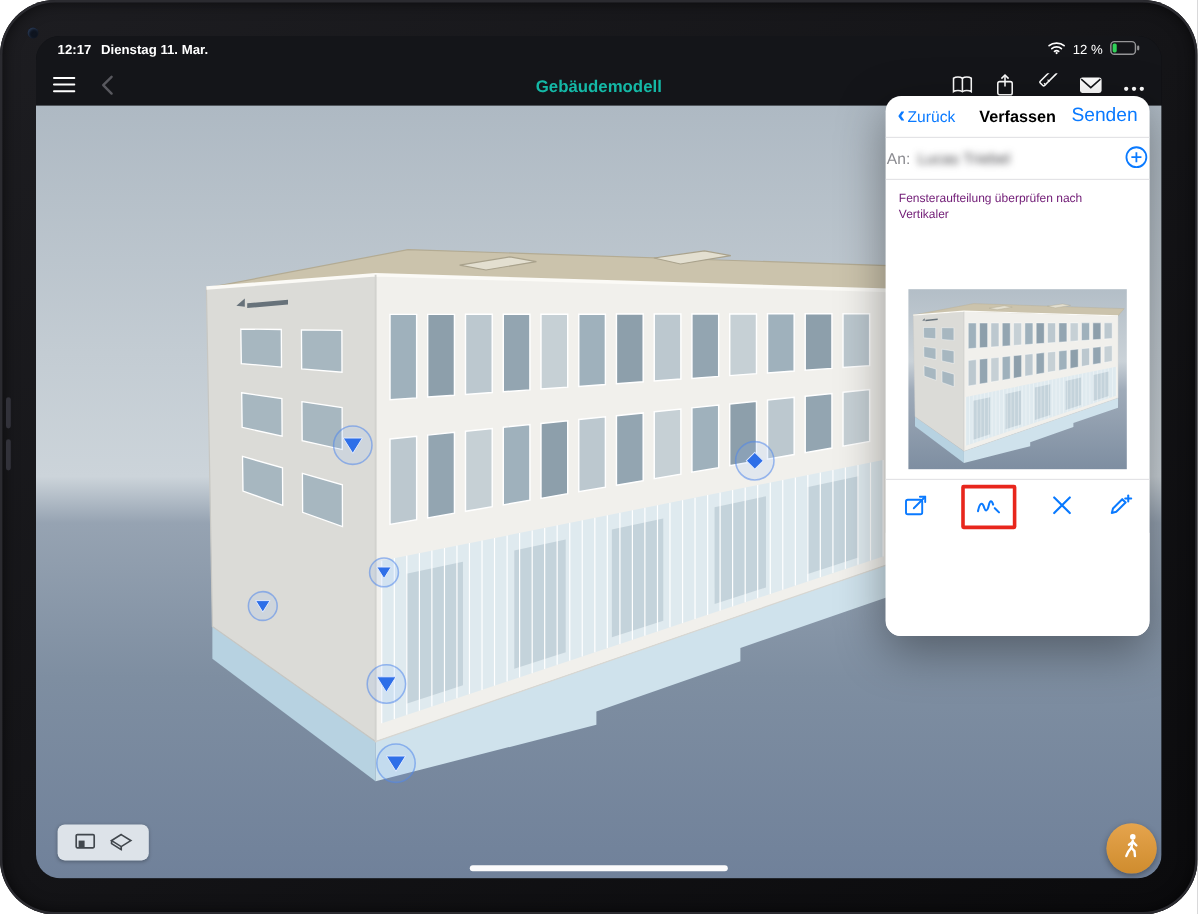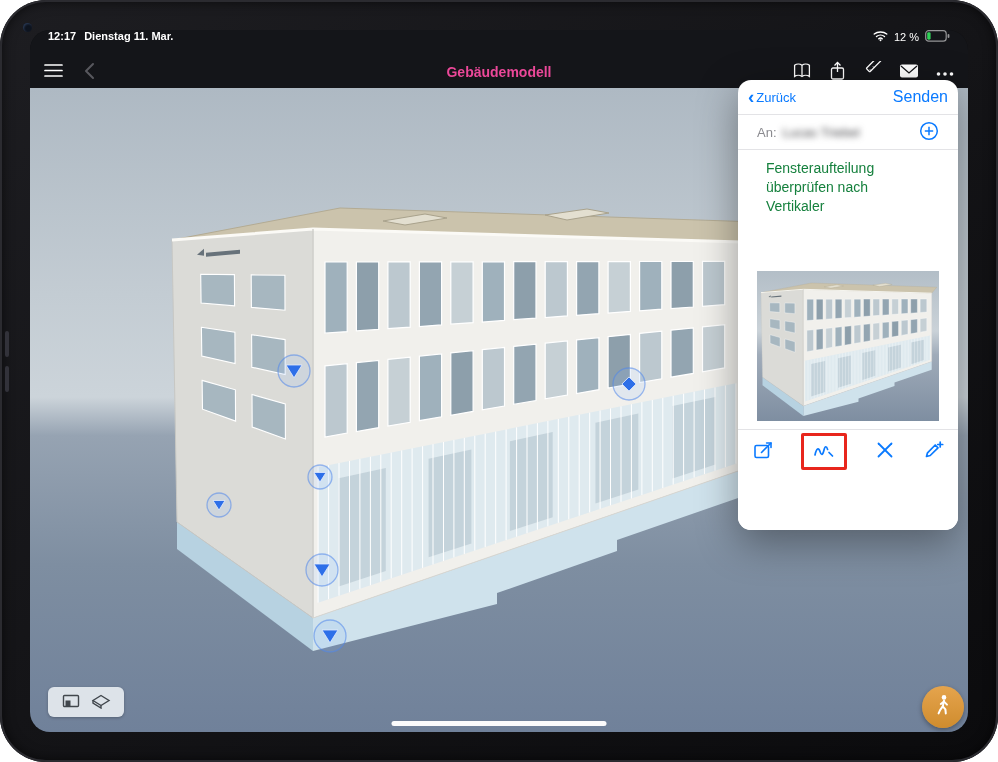--- a/index.html
+++ b/index.html
@@ -12,26 +12,26 @@
   .camera{position:absolute;left:23px;top:23px;width:9px;height:9px;border-radius:50%;background:#0e141f;
           box-shadow:inset 1px 1px 2px #2a3a55;}
   .side-btn{position:absolute;left:5px;width:4px;border-radius:2px;background:#32323a;}
   .side-btn.b1{top:331px;height:26px;}
   .side-btn.b2{top:366px;height:26px;}
 
   
   .screen{position:absolute;left:30px;top:30px;width:938px;height:702px;border-radius:20px;overflow:hidden;
           background:#0e1013;display:flex;flex-direction:column;}
   .topchrome{background:#141519;color:#fff;flex:0 0 auto;}
-  .statusbar{height:26px;display:flex;justify-content:space-between;align-items:flex-start;padding:0 18px 3px;font-size:11px;}
+  .statusbar{height:26px;display:flex;justify-content:space-between;align-items:center;padding:0 18px 3px;font-size:11px;}
   .status-left{display:flex;gap:8px;font-weight:600;}
   .status-right{display:flex;align-items:center;gap:6px;font-weight:400;}
   .navbar{height:32px;display:flex;align-items:center;padding:0 14px;position:relative;}
   .nav-left{display:flex;align-items:center;gap:20px;}
-  .nav-title{position:absolute;left:0;right:0;text-align:center;font-size:14px;font-weight:700;color:#ec4899;pointer-events:none;}
+  .nav-title{position:absolute;left:0;right:0;text-align:center;font-size:14px;font-weight:700;color:#14b8a6;pointer-events:none;}
   .nav-right{margin-left:auto;display:flex;align-items:center;gap:17px;}
   .icon-btn{background:none;border:none;cursor:pointer;display:flex;align-items:center;justify-content:center;padding:0;}
 
   
   .viewport{position:relative;flex:1 1 auto;overflow:hidden;
      background:linear-gradient(180deg,#aeb9c3 0%,#c3ccd3 32%,#ccd4da 48%,#96a3b2 54%,#7e8ea1 74%,#70819a 100%);}
   .scene{position:absolute;inset:0;width:100%;height:100%;}
 
   .view-toggle{position:absolute;left:18px;bottom:15px;width:76px;height:30px;border:none;border-radius:6px;
      background:rgba(230,236,240,0.92);display:flex;align-items:center;justify-content:center;gap:11px;cursor:pointer;
@@ -44,25 +44,25 @@
 
   
   .compose{position:absolute;top:50px;right:10px;width:220px;height:450px;background:#fff;border-radius:13px;
      box-shadow:0 12px 40px rgba(0,0,0,.38);z-index:30;display:flex;flex-direction:column;overflow:hidden;}
   .c-header{height:34px;display:flex;align-items:center;padding:0 10px;position:relative;flex:0 0 auto;}
   .c-back{display:flex;align-items:center;gap:2px;color:var(--accent);font-size:13px;background:none;border:none;cursor:pointer;}
   .c-back .chev{font-size:19px;line-height:1;font-weight:600;margin-top:-2px;}
   .c-title{position:absolute;left:0;right:0;text-align:center;font-size:13.5px;font-weight:700;color:#000;pointer-events:none;}
   .c-send{margin-left:auto;color:var(--accent);font-size:16px;background:none;border:none;cursor:pointer;}
   .hairline{height:1px;background:#e3e3e6;flex:0 0 auto;}
-  .to-row{height:34px;display:flex;align-items:center;padding:0 19px;font-size:13px;flex:0 0 auto;justify-content:center;}
+  .to-row{height:34px;display:flex;align-items:center;padding:0 1px;font-size:13px;flex:0 0 auto;justify-content:center;}
   .to-label{color:#8a8a8f;margin-right:6px;}
   .recipient{color:#4a4a4e;filter:blur(3px);}
   .add-btn{margin-left:auto;background:none;border:none;cursor:pointer;display:flex;}
-  .c-body{padding:9px 28px;font-size:14px;line-height:1.35;color:#15803d;width:210px;flex:0 0 auto;}
+  .c-body{padding:9px 11px;font-size:10px;line-height:1.35;color:#701a75;width:210px;flex:0 0 auto;}
   .thumb{margin:46px auto 8px;width:182px;height:150px;position:relative;overflow:hidden;flex:0 0 auto;cursor:pointer;
      background:linear-gradient(180deg,#b3bec7 0%,#cad2d8 40%,#9fabb9 56%,#7e8ea1 100%);border:none;padding:0;}
   .thumb svg{position:absolute;inset:0;width:100%;height:100%;}
   .tool-row{height:44px;display:flex;align-items:center;justify-content:space-around;flex:0 0 auto;}
   .tool{background:none;border:none;cursor:pointer;display:flex;align-items:center;justify-content:center;}
   .red-box{border:3px solid #e8261c;border-radius:2px;padding:3px 8px;display:flex;align-items:center;justify-content:center;}
   .c-fill{flex:1 1 auto;background:#fff;}
 </style>
 </head>
 <body>
@@ -316,20 +316,21 @@
         </span>
       </button>
     </div>
 
     <div class="compose">
       <div class="c-header">
         <button class="c-back">
           <span class="chev">‹</span>
           <span>Zurück</span>
         </button>
+        <div class="c-title">Verfassen</div>
         <button class="c-send">Senden</button>
       </div>
       <div class="hairline"></div>
 
       <div class="to-row">
         <span class="to-label">An:</span>
         <span class="recipient">Lucas Triebel</span>
         <button class="add-btn">
           <span>
             <svg width="20" height="20" viewBox="0 0 20 20" fill="none" stroke="#0a7aff" stroke-width="1.5">

